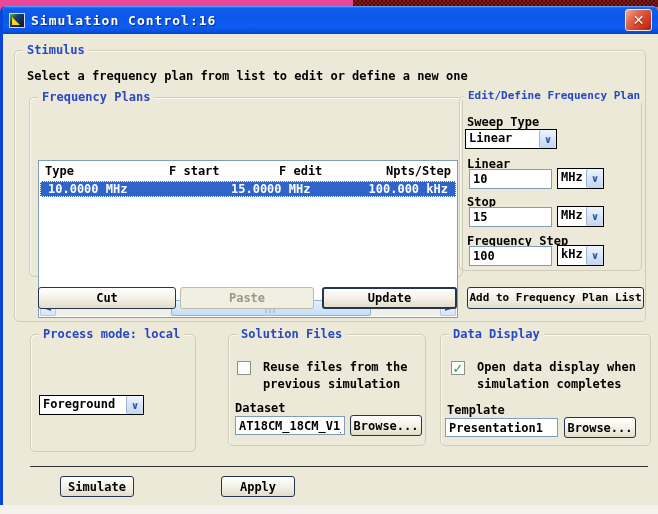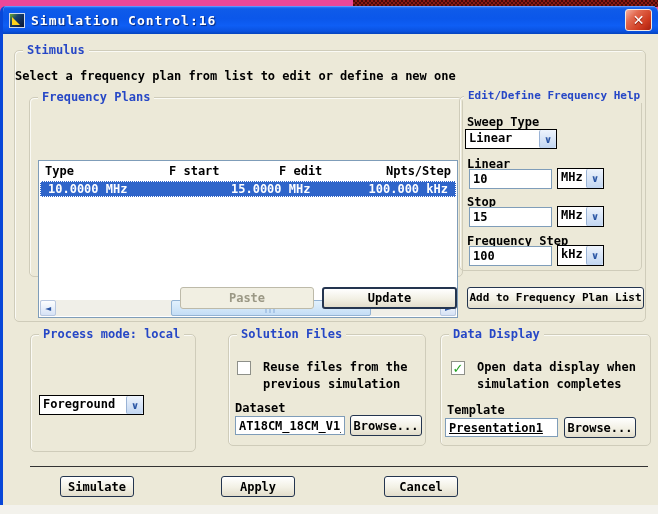--- a/index.html
+++ b/index.html
@@ -103,21 +103,21 @@
       <div class="close-btn">
         <span class="close-x">✕</span>
       </div>
     </div>
 
     <div class="body">
 
       <div class="groupbox" style="left:11px; top:16px; width:632px; height:272px;">
         <span class="legend">Stimulus</span>
 
-        <div class="label" style="left:0; top:18px;">Select a frequency plan from list to edit or define a new one</div>
+        <div class="label" style="left:12px; top:18px;">Select a frequency plan from list to edit or define a new one</div>
 
         <div class="groupbox" style="left:14px; top:46px; width:434px; height:180px;">
           <span class="legend">Frequency Plans</span>
 
           <div class="listbox" style="left:8px; top:14px; width:420px; height:158px;margin-top:48px;">
             <span class="col" style="left:6px;">Type</span>
             <span class="col" style="left:130px;">F start</span>
             <span class="col" style="left:240px;">F edit</span>
             <span class="col" style="right:6px;">Npts/Step</span>
 
@@ -135,21 +135,21 @@
                 <div class="scroll-thumb"></div>
               </div>
               <div class="scroll-btn">
                 <span>►</span>
               </div>
             </div>
           </div>
         </div>
 
         <div class="groupbox" style="left:444px; top:45px; width:183px; height:175px;">
-          <span class="legend legend-small" style="left:4px;">Edit/Define Frequency Help</span>
+          <span class="legend legend-small" style="left:4px;">Edit/Define Frequency Plan</span>
 
           <div class="label" style="left:7px; top:18px;">Sweep Type</div>
           <div class="combo" style="left:5px; top:32px; width:92px; height:20px;">
             <span class="combo-text">Linear</span>
             <span class="combo-arrow">∨</span>
           </div>
 
           <div class="label" style="left:7px; top:60px;">Linear</div>
           <input class="tfield" style="left: 9px; top: 72px; width: 83px; height: 20px;" value="10">
           <div class="combo" style="left:97px; top:71px; width:47px; height:21px;">
@@ -165,20 +165,21 @@
           </div>
 
           <div class="label" style="left:7px; top:137px;">Frequency Step</div>
           <input class="tfield" style="left: 9px; top: 149px; width: 83px; height: 20px;" value="100">
           <div class="combo" style="left:97px; top:148px; width:47px; height:21px;">
             <span class="combo-text">kHz</span>
             <span class="combo-arrow">∨</span>
           </div>
         </div>
 
+        <button class="btn" style="left:23px; top:236px; width:138px;">Cut</button>
         <button class="btn btn-disabled" style="left:165px; top:236px; width:134px;">Paste</button>
         <button class="btn btn-default" style="left:307px; top:236px; width:135px;">Update</button>
         <button class="btn btn-small-text" style="left:452px; top:236px; width:177px;">Add to Frequency Plan List</button>
       </div>
 
       <div class="groupbox" style="left:27px; top:300px; width:166px; height:118px;">
         <span class="legend">Process mode: local</span>
         <div class="combo" style="left:8px; top:60px; width:105px; height:20px;">
           <span class="combo-text">Foreground</span>
           <span class="combo-arrow">∨</span>
@@ -194,27 +195,26 @@
         <button class="btn" style="left:121px; top:80px; width:72px; height:21px;">Browse...</button>
       </div>
 
       <div class="groupbox" style="left:437px; top:300px; width:211px; height:112px;">
         <span class="legend">Data Display</span>
         <div class="checkbox" style="left:10px; top:26px;">
           <span class="checkmark">✓</span>
         </div>
         <div class="cb-label" style="left:36px; top:24px; width:170px;">Open data display when simulation completes</div>
         <div class="label" style="left:6px; top:68px;">Template</div>
-        <input class="tfield" style="left: 4px; top: 83px; width: 113px; height: 19px; text-decoration: underline;" value="Presentation1">
+        <input class="tfield" style="left: 4px; top: 83px; width: 113px; height: 19px;" value="Presentation1">
         <button class="btn" style="left:123px; top:82px; width:72px; height:21px;">Browse...</button>
       </div>
 
       <div class="separator"></div>
 
       <button class="btn" style="left:57px; top:442px; width:74px; height:21px;">Simulate</button>
       <button class="btn" style="left:218px; top:442px; width:74px; height:21px;">Apply</button>
-      <button class="btn" style="left:381px; top:442px; width:74px; height:21px;">Cancel</button>
 
     </div>
   </div>
 
   <div class="bottom-strip"></div>
 </div>
 
 </body></html>

